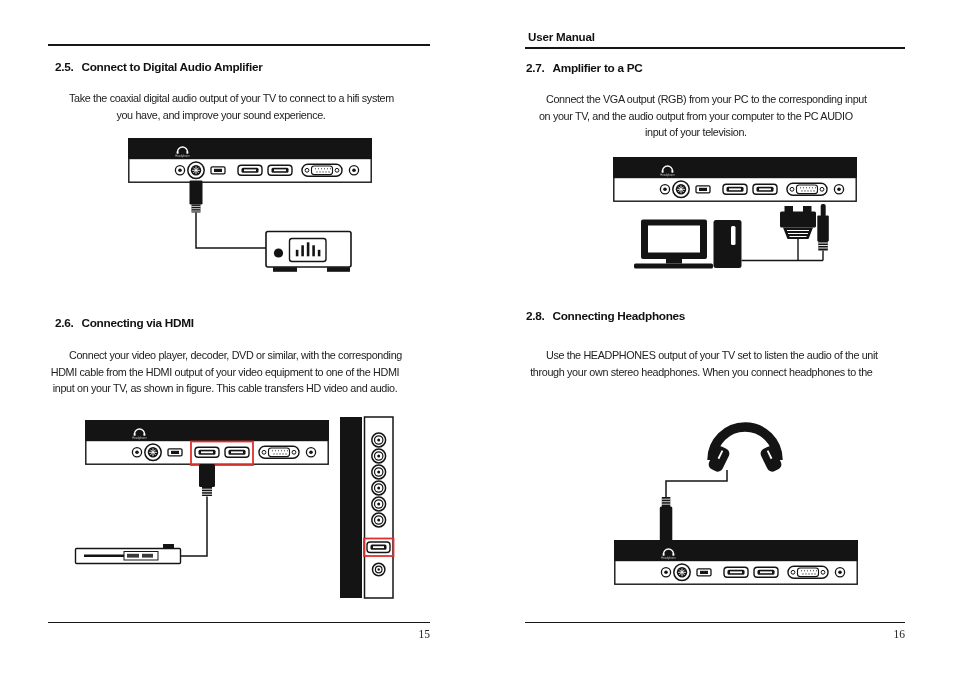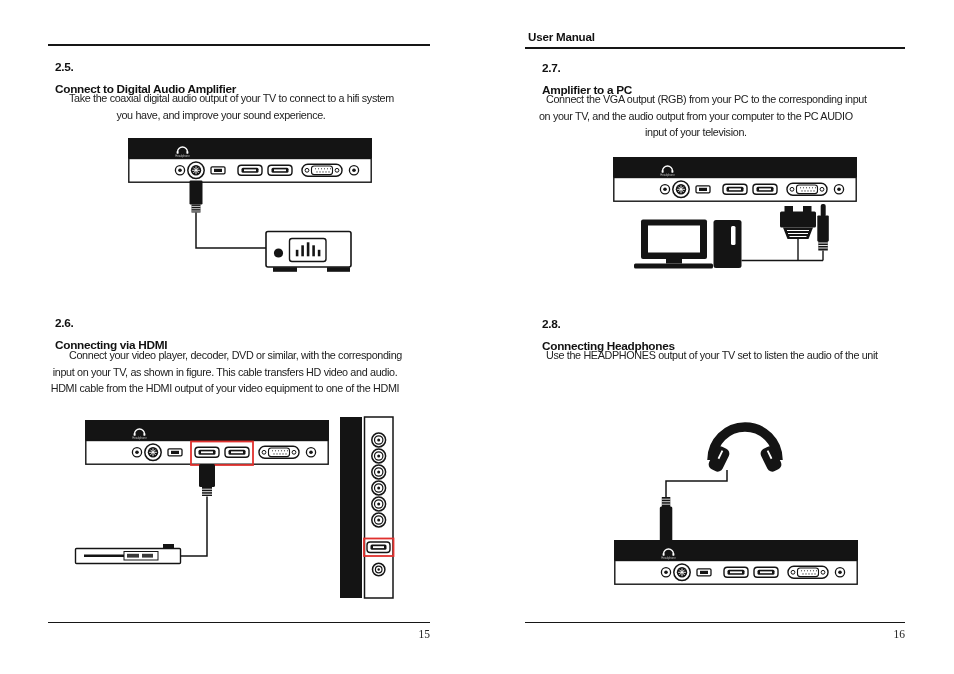--- a/index.html
+++ b/index.html
@@ -5,23 +5,23 @@
   html,body{margin:0;padding:0;background:#ffffff;}
   body{width:954px;height:674px;position:relative;overflow:hidden;
        font-family:"Liberation Sans", sans-serif;color:#1c1c1c;}
   .page{position:absolute;top:0;height:620px;}
   #page-left{left:48px;width:382px;}
   #page-right{left:525px;width:380px;}
   .rule{position:absolute;left:0;right:0;height:1.6px;background:#161616;}
   .hdr-title{position:absolute;top:30px;left:3px;font-size:11.6px;font-weight:bold;
              letter-spacing:-0.2px;color:#111;}
   .sec-h{position:absolute;left:0;display:flex;gap:8px;font-size:11.8px;font-weight:bold;
-         letter-spacing:-0.3px;color:#111;white-space:nowrap;flex-direction:column;}
+         letter-spacing:-0.3px;color:#111;white-space:nowrap;}
   .pl7{padding-left:7px;}
-  .pl1{padding-left:1px;margin-left:16px;}
+  .pl1{padding-left:1px;}
   .para{position:absolute;left:0;font-size:10.8px;line-height:16.5px;
         letter-spacing:-0.35px;color:#222;}
   .pline{white-space:nowrap;text-align:center;}
   .ind{padding-left:21px;}
   .pagenum{position:absolute;top:628px;left:0;right:0;text-align:right;
            font-family:"Liberation Serif", serif;font-size:11.5px;color:#222;}
   .fig{position:absolute;}
   svg{display:block;}
 </style>
 </head>
@@ -132,22 +132,22 @@
       <rect x="327" y="267.2" width="23" height="4.6" fill="#141414"></rect>
     </g>
   </svg>
 
   <div class="sec-h pl7" style="top:316px">
     <span>2.6.</span>
     <span>Connecting via HDMI</span>
   </div>
   <div class="para" style="top:347px">
     <div class="pline ind">Connect your video player, decoder, DVD or similar, with the corresponding</div>
+    <div class="pline">HDMI cable from the HDMI output of your video equipment to one of the HDMI</div>
     <div class="pline">input on your TV, as shown in figure. This cable transfers HD video and audio.</div>
-    <div class="pline">HDMI cable from the HDMI output of your video equipment to one of the HDMI</div>
   </div>
 
   <svg class="fig" style="left:25px;top:415px" width="322" height="188" viewBox="73 415 322 188">
     <use href="#tvpanel" x="85" y="420" width="244" height="45"></use>
     <rect x="191" y="441.5" width="62" height="23.5" fill="none" stroke="#e0312e" stroke-width="1.8"></rect>
     <g>
       <rect x="199" y="464" width="16" height="23" rx="1.5" fill="#141414"></rect>
       <rect x="202" y="487" width="10" height="9" fill="#141414"></rect>
       <g stroke="#ffffff" stroke-width="0.9">
         <line x1="202" y1="489.2" x2="212" y2="489.2"></line>
@@ -258,26 +258,27 @@
       <rect x="817.3" y="215.5" width="11.5" height="26" rx="1" fill="#141414"></rect>
       <rect x="818.3" y="241" width="9.5" height="9.5" fill="#141414"></rect>
       <g stroke="#ffffff" stroke-width="0.9">
         <line x1="818.3" y1="243" x2="827.8" y2="243"></line>
         <line x1="818.3" y1="245.5" x2="827.8" y2="245.5"></line>
         <line x1="818.3" y1="248" x2="827.8" y2="248"></line>
       </g>
     </g>
   </svg>
 
-  <div class="sec-h pl1" style="top:317px">
+  <div class="sec-h pl1" style="top:309px">
     <span>2.8.</span>
     <span>Connecting Headphones</span>
   </div>
   <div class="para" style="top:347px">
     <div class="pline ind">Use the HEADPHONES output of your TV set to listen the audio of the unit</div>
+    <div class="pline">through your own stereo headphones. When you connect headphones to the</div>
   </div>
 
   <svg class="fig" style="left:83px;top:413px" width="252" height="176" viewBox="608 413 252 176">
     <g>
       <path d="M 712 460 A 33 33 0 0 1 778 460" fill="none" stroke="#141414" stroke-width="9.5"></path>
       <g transform="rotate(26 719 459)">
         <rect x="711.5" y="446.5" width="15" height="25" rx="5.5" fill="#141414"></rect>
         <rect x="717.5" y="450" width="1.8" height="9" fill="#ffffff"></rect>
       </g>
       <g transform="rotate(-26 771 459)">

